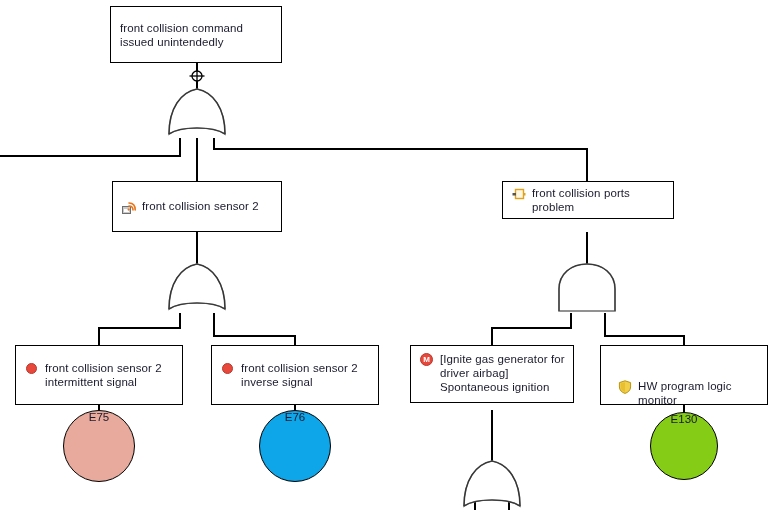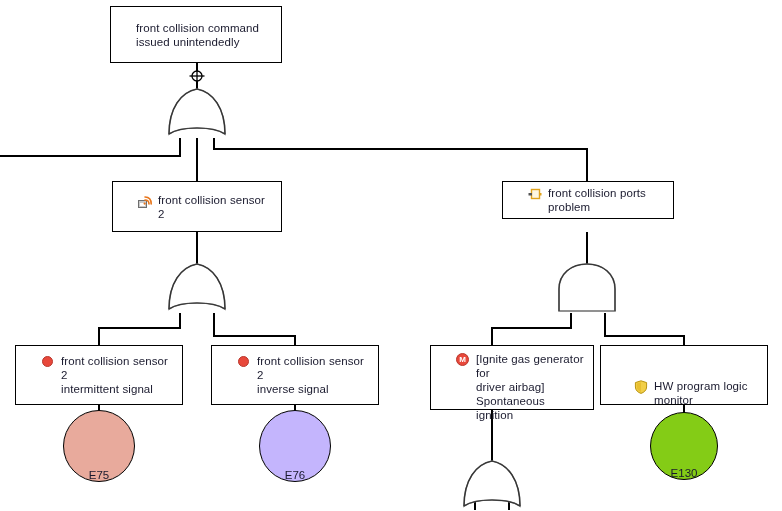--- a/index.html
+++ b/index.html
@@ -27,21 +27,21 @@
     height: 511px;
     pointer-events: none;
   }
   .node {
     position: absolute;
     box-sizing: border-box;
     border: 1px solid #000000;
     background: #ffffff;
     display: flex;
     align-items: center;
-    padding: 6px 8px 6px 25px;
+    padding: 6px 8px 6px 9px;
   }
   .node .node-body {
     display: flex;
     align-items: flex-start;
     gap: 6px;
     width: 100%;
   }
   .node-label {
     font-size: 11.5px;
     line-height: 14px;
@@ -102,21 +102,21 @@
   }
   .gate svg { display: block; }
 
   
   .ecircle {
     position: absolute;
     box-sizing: border-box;
     border: 1px solid #000000;
     border-radius: 50%;
     display: flex;
-    align-items: flex-end;
+    align-items: flex-start;
     justify-content: center;
   }
   .ecircle-label {
     font-size: 11.5px;
     color: #1a1a2e;
     font-family: "Liberation Sans", sans-serif;
   }
   .transfer-mark {
     position: absolute;
   }
@@ -241,21 +241,21 @@
   </div>
 
   <div class="node" style="left:211px; top:345px; width:168px; height:60px;">
     <div class="node-body">
       <span class="icon icon-dot"></span>
       <span class="node-label">front collision sensor 2
 inverse signal</span>
     </div>
   </div>
 
-  <div class="node" style="left:410px; top:345px; width:164px; height:65px; align-items:flex-start;margin-left:20px;">
+  <div class="node" style="left:410px; top:345px; width:164px; height:58px; align-items:flex-start;">
     <div class="node-body">
       <span class="icon icon-m"></span>
       <span class="node-label">[Ignite gas generator for
 driver airbag]
 Spontaneous ignition</span>
     </div>
   </div>
 
   <div class="node" style="left:600px; top:345px; width:168px; height:60px;">
     <div class="node-body" style="padding-left:8px;margin-top:36px;">
@@ -267,21 +267,21 @@
       </span>
       <span class="node-label">HW program logic
 monitor</span>
     </div>
   </div>
 
   <div class="ecircle" style="left:63px; top:410px; width:72px; height:72px; background:#e8aa9c;">
     <span class="ecircle-label">E75</span>
   </div>
 
-  <div class="ecircle" style="left:259px; top:410px; width:72px; height:72px; background:#c4b5fd;">
+  <div class="ecircle" style="left:259px; top:410px; width:72px; height:72px; background:#0ea5e9;">
     <span class="ecircle-label">E76</span>
   </div>
 
   <div class="ecircle" style="left:650px; top:412px; width:68px; height:68px; background:#84cc16;">
     <span class="ecircle-label">E130</span>
   </div>
 
 </div>
 
 </body></html>

